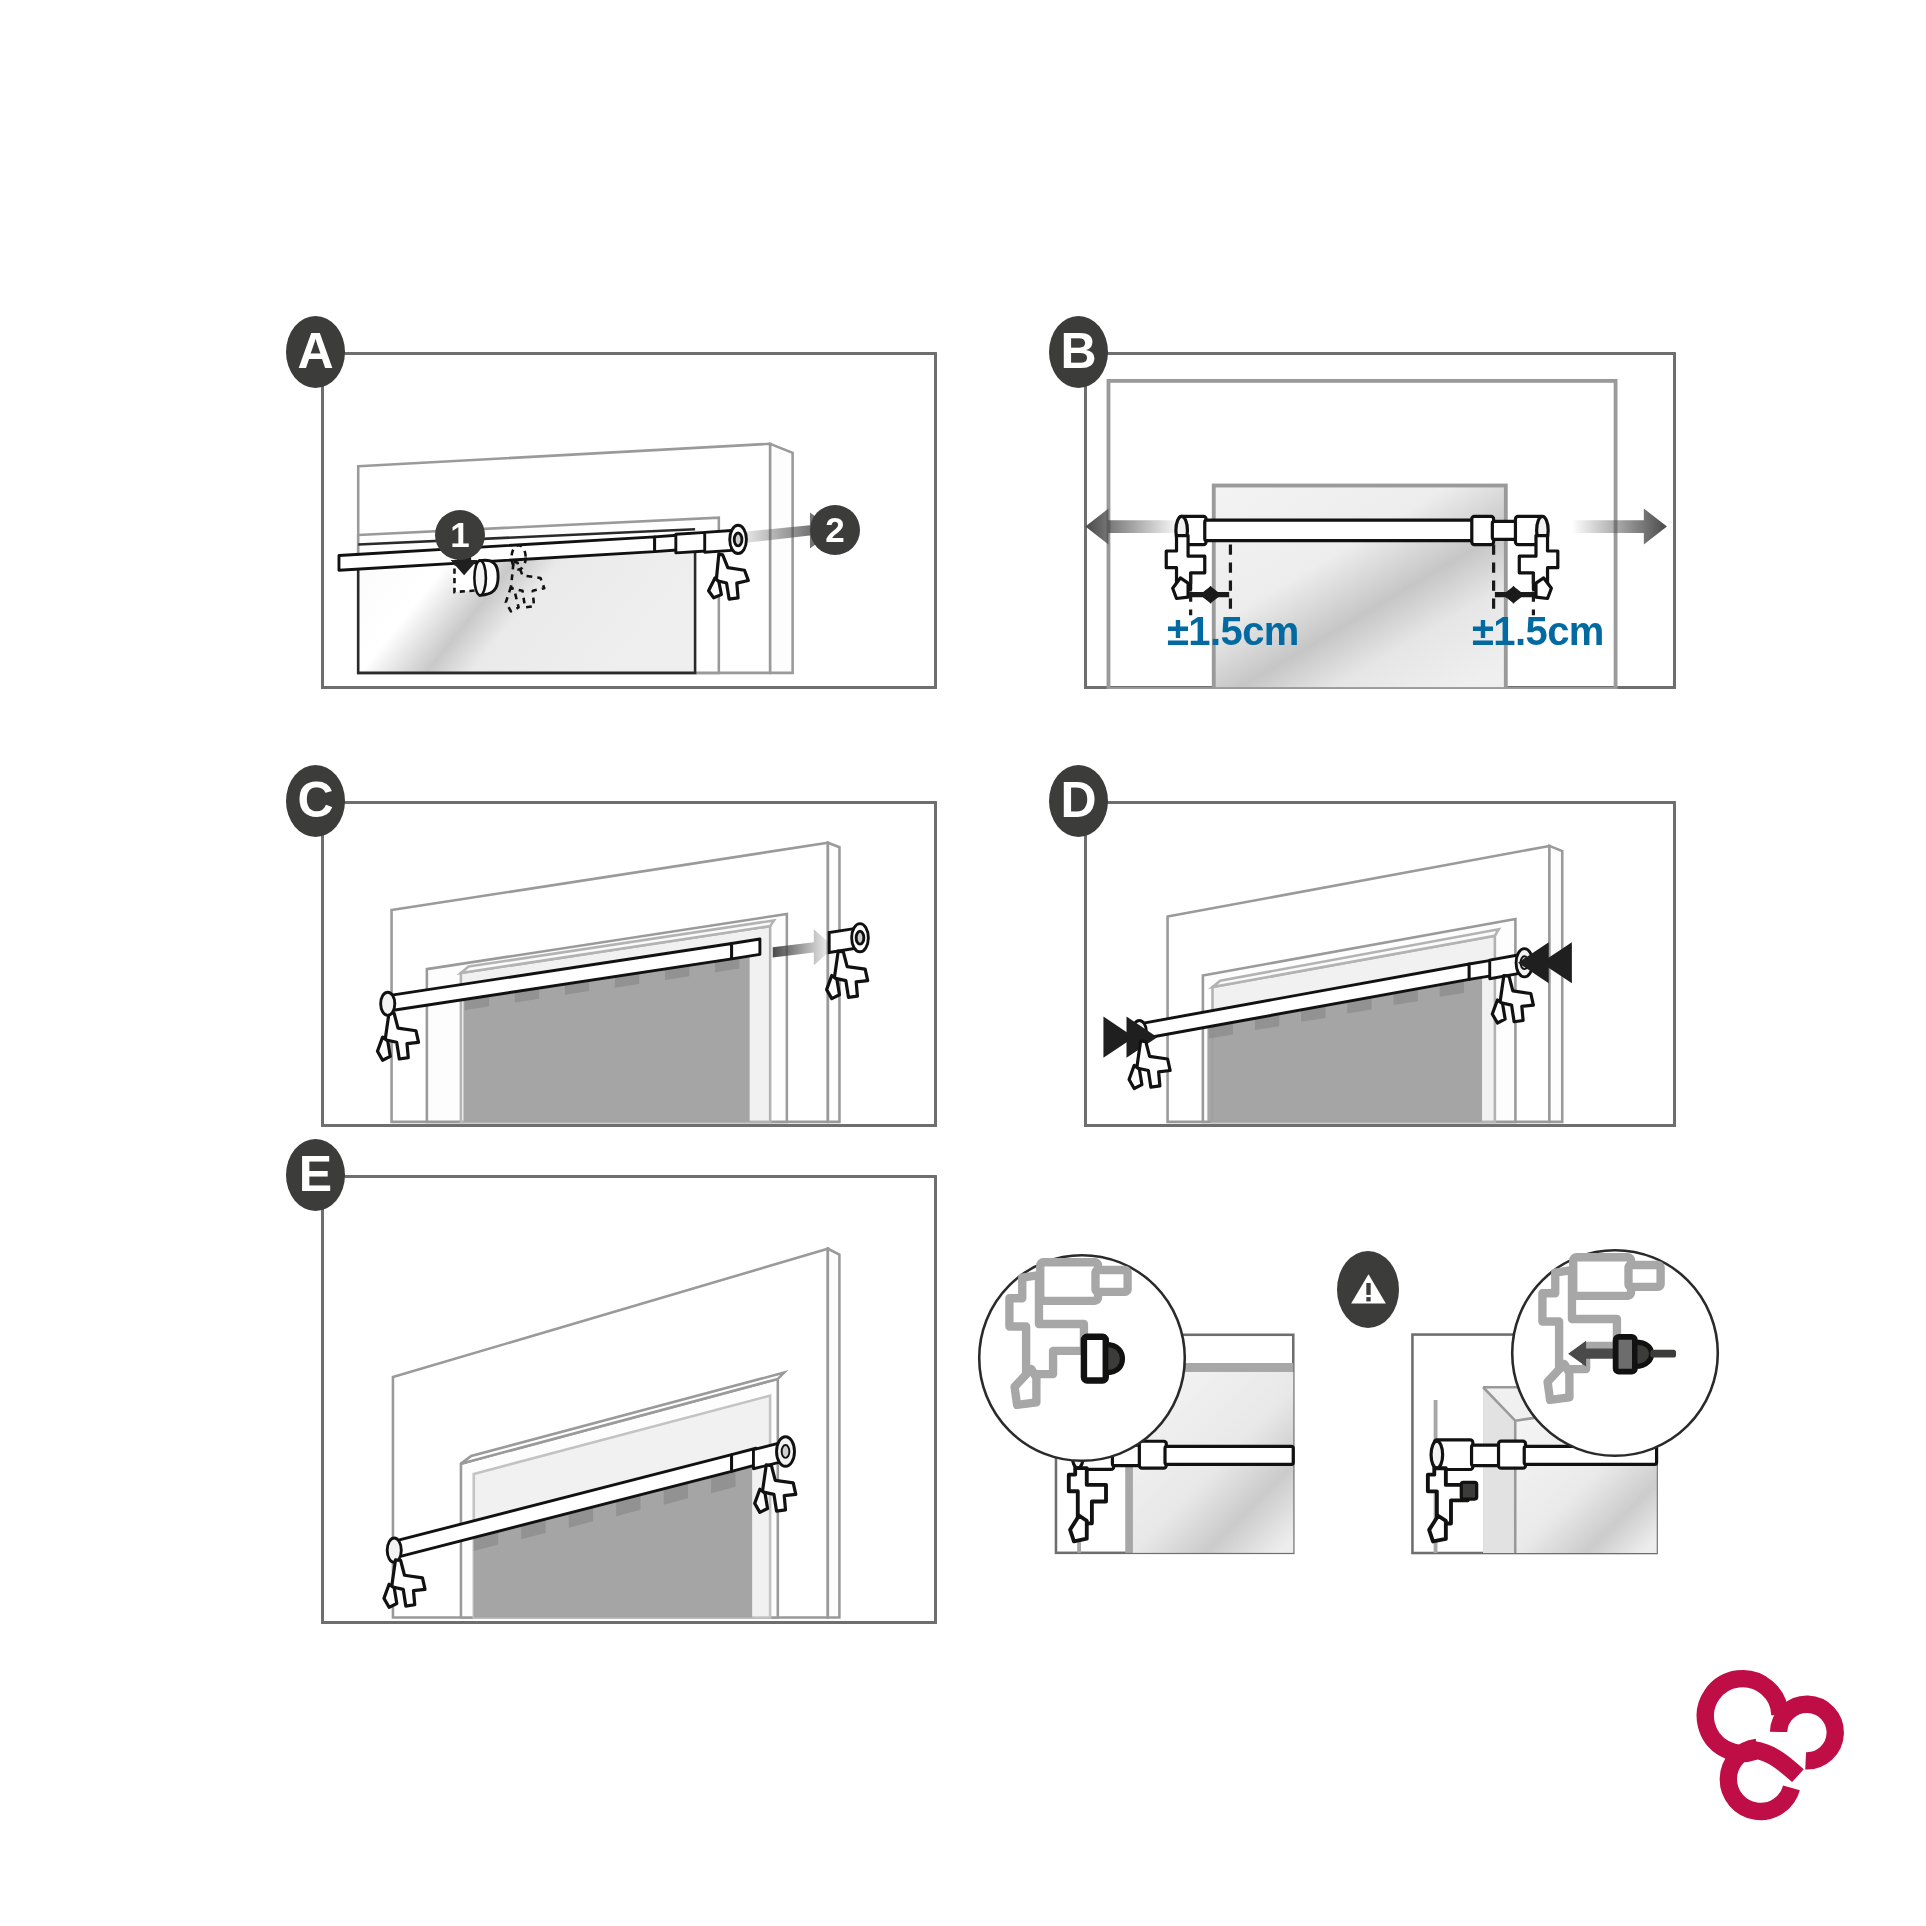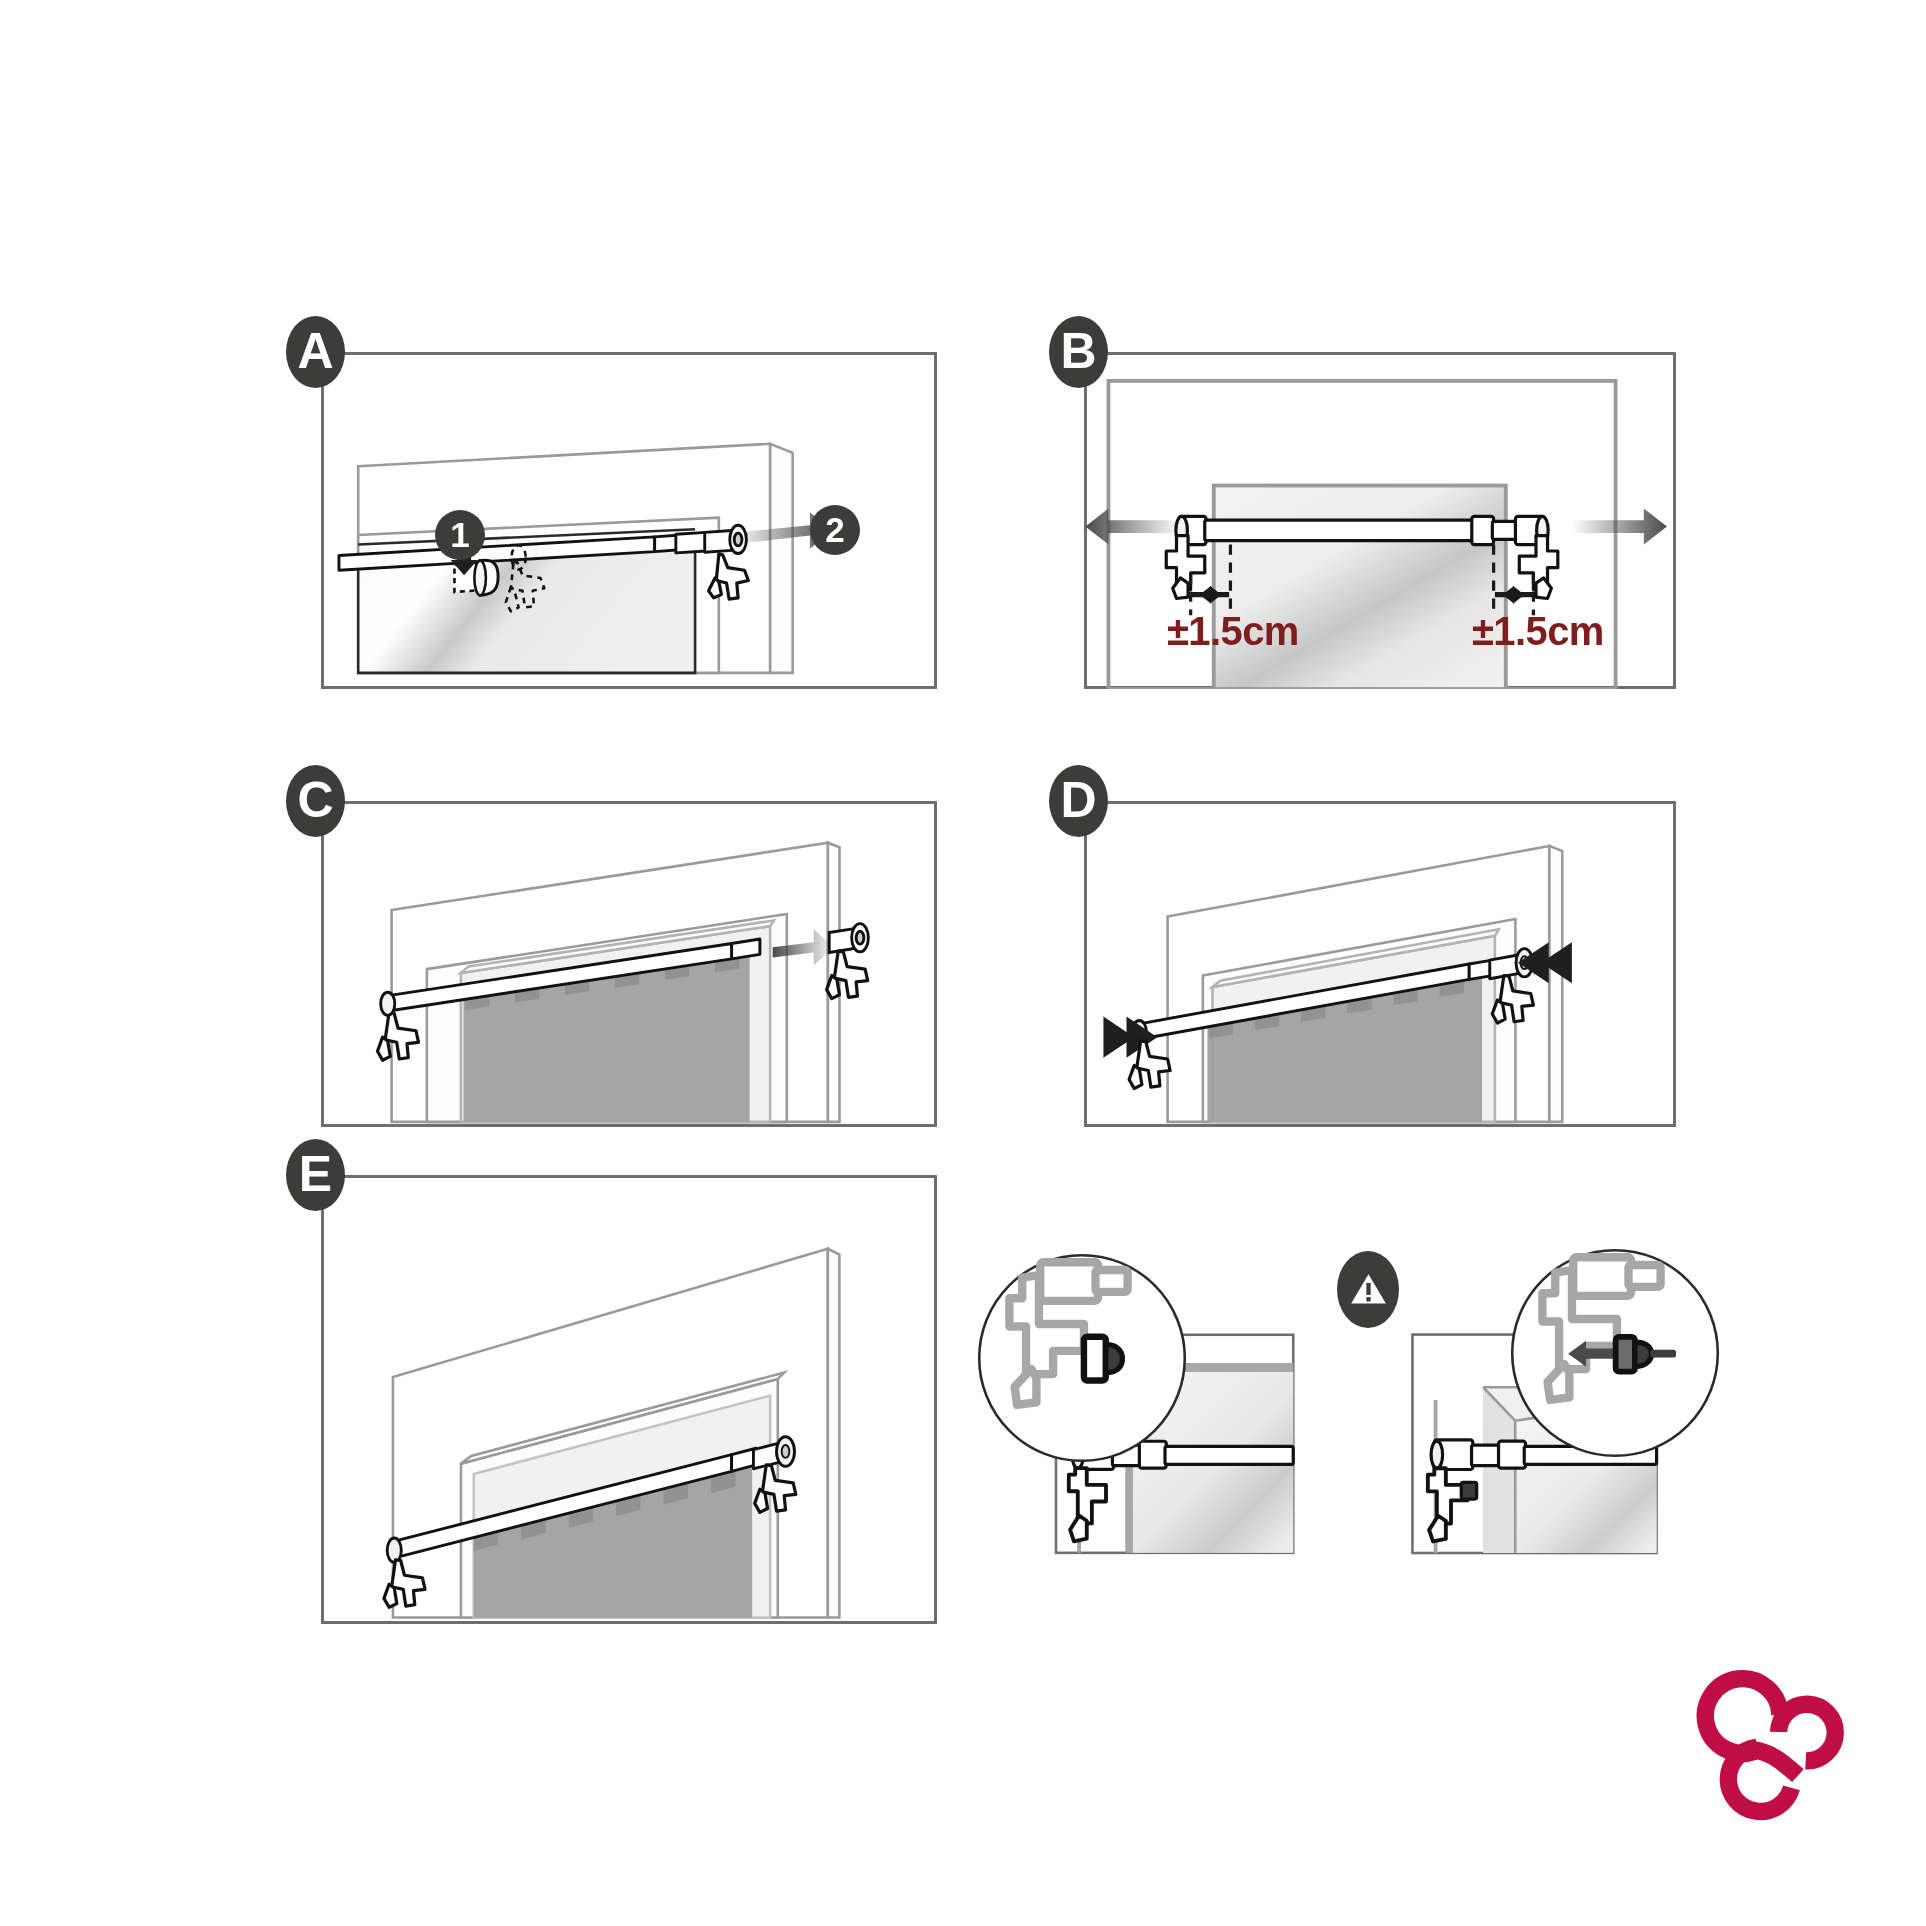--- a/index.html
+++ b/index.html
@@ -17,21 +17,21 @@
          background:#3c3c3b;display:flex;align-items:center;justify-content:center;
          color:#ffffff;font-weight:bold;font-size:50px;line-height:1;
          letter-spacing:0;z-index:40;}
   .badge span{transform:translateY(-1.3px);}
 
   
   .art{position:absolute;inset:0;overflow:hidden;}
   svg{display:block;}
 
   
-  .dim{position:absolute;font-weight:bold;font-size:40px;color:#7f1d1d;
+  .dim{position:absolute;font-weight:bold;font-size:40px;color:#0369a1;
        letter-spacing:-0.6px;white-space:nowrap;}
 
   
   .warn{position:absolute;width:62px;height:77px;border-radius:50%;
         background:#3c3c3b;display:flex;align-items:center;justify-content:center;z-index:40;}
 
   
   .logo{position:absolute;}
 </style>
 </head>

